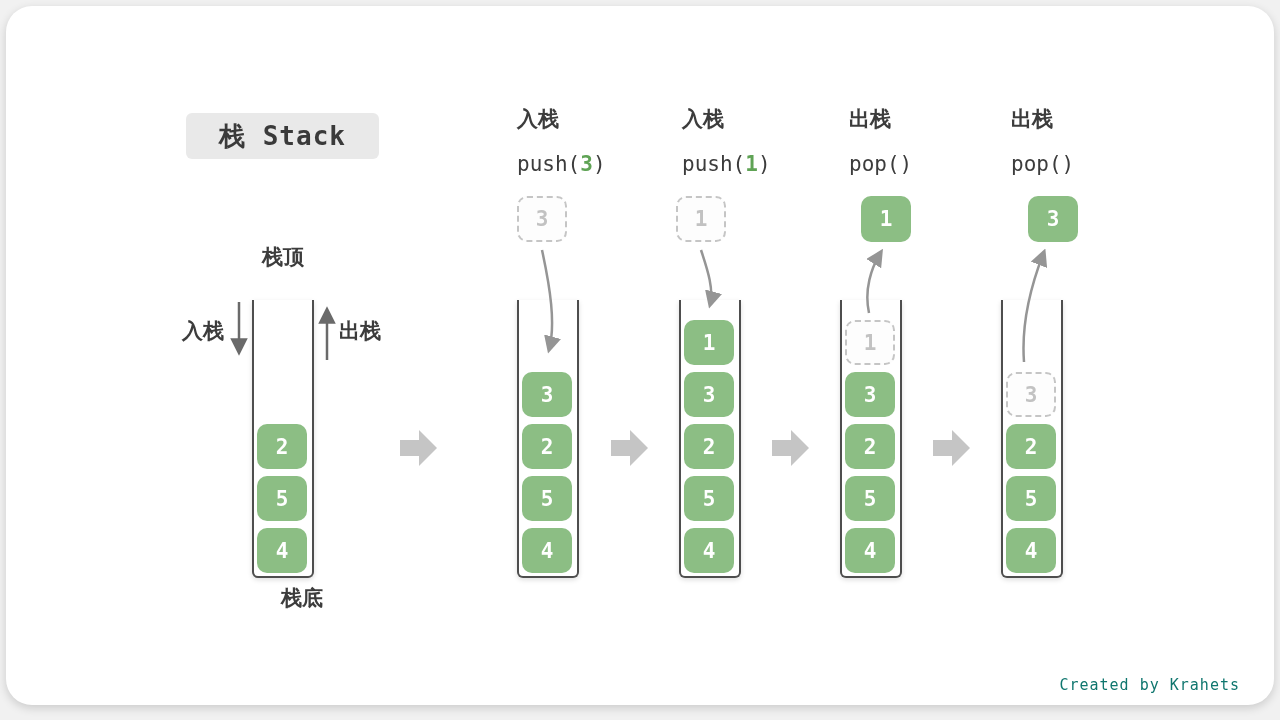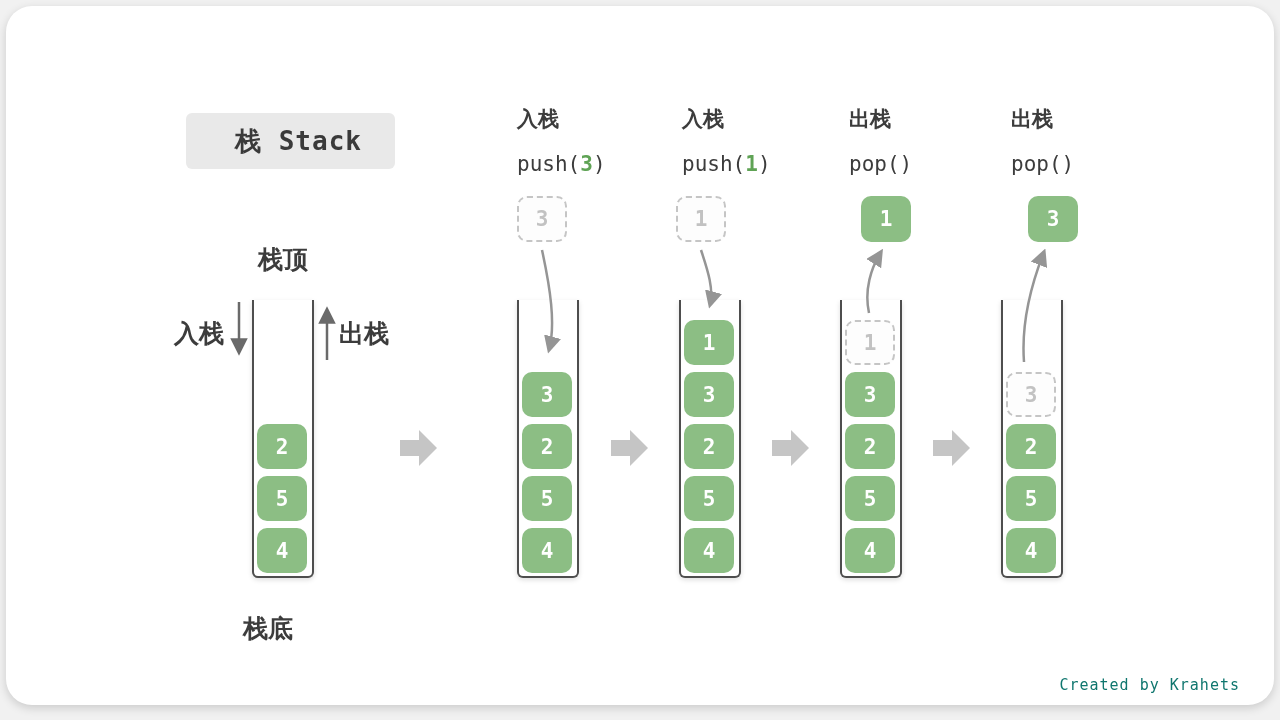--- a/index.html
+++ b/index.html
@@ -1,30 +1,30 @@
 <!DOCTYPE html>
 <html><head>
 <meta charset="utf-8">
 <style>
   html,body{margin:0;padding:0;width:1280px;height:720px;background:#f1f1f1;overflow:hidden;
             font-family:"Liberation Sans",sans-serif;}
   .card{position:absolute;left:6px;top:6px;width:1268px;height:699px;background:#ffffff;
         border-radius:26px;box-shadow:0 3px 10px rgba(0,0,0,0.16);}
   .layer{position:absolute;left:0;top:0;width:1280px;height:720px;}
 
-  .title-box{position:absolute;left:186px;top:113px;width:193px;height:56px;background:#e9e9e9;
+  .title-box{position:absolute;left:186px;top:113px;width:193px;height:46px;background:#e9e9e9;
              border-radius:6px;display:flex;align-items:center;justify-content:center;
-             font:bold 26px "DejaVu Sans Mono",monospace;color:#3a3a3a;letter-spacing:1px;padding-left:16px;}
+             font:bold 26px "DejaVu Sans Mono",monospace;color:#3a3a3a;letter-spacing:1px;}
 
   .op{position:absolute;top:106px;color:#3c3c3c;}
   .op .zh{display:block;font-weight:bold;font-size:21px;line-height:25px;}
   .op .code{display:block;margin-top:20px;font:21px "DejaVu Sans Mono",monospace;line-height:27px;}
   .op .code .arg{color:#5FA355;font-weight:bold;}
 
-  .side-label{position:absolute;font-weight:bold;font-size:25px;color:#3c3c3c;}
+  .side-label{position:absolute;font-weight:bold;font-size:21px;color:#3c3c3c;}
 
   .stack{position:absolute;top:300px;width:62px;height:278px;background:#ffffff;box-sizing:border-box;
          border:2px solid #4e4e4e;border-top:none;border-radius:0 0 6px 6px;
          box-shadow:0 2px 5px rgba(0,0,0,0.13);}
   .cell{position:absolute;left:3px;width:50px;height:45px;border-radius:10px;background:#8CBE84;
         color:#fff;display:flex;align-items:center;justify-content:center;
         font:bold 21px "DejaVu Sans Mono",monospace;box-sizing:border-box;}
   .ghost{background:#fdfdfd;border:2px dashed #c5c5c5;color:#c2c2c2;box-shadow:none;}
   .r0{top:20px}.r1{top:72px}.r2{top:124px}.r3{top:176px}.r4{top:228px}
 
@@ -61,21 +61,21 @@
   <div class="op" style="left:849px">
     <span class="zh">出栈</span>
     <span class="code"><span>pop(</span><span class="arg"></span><span>)</span></span>
   </div>
   <div class="op" style="left:1011px">
     <span class="zh">出栈</span>
     <span class="code"><span>pop(</span><span class="arg"></span><span>)</span></span>
   </div>
 
   <div class="side-label" style="left:243px;top:243px;width:80px;text-align:center">栈顶</div>
-  <div class="side-label" style="left:243px;top:612px;width:80px;text-align:left">栈底</div>
+  <div class="side-label" style="left:243px;top:584px;width:80px;text-align:right">栈底</div>
   <div class="side-label" style="left:168px;top:317px;width:56px;text-align:right">入栈</div>
   <div class="side-label" style="left:339px;top:317px;width:56px;text-align:left">出栈</div>
 
   <div class="float-box float-ghost" style="left:517px">3</div>
   <div class="float-box float-ghost" style="left:676px">1</div>
   <div class="float-box float-green" style="left:861px">1</div>
   <div class="float-box float-green" style="left:1028px">3</div>
 
   <div class="stack" style="left:252px">
     <div class="cell r2">2</div>

